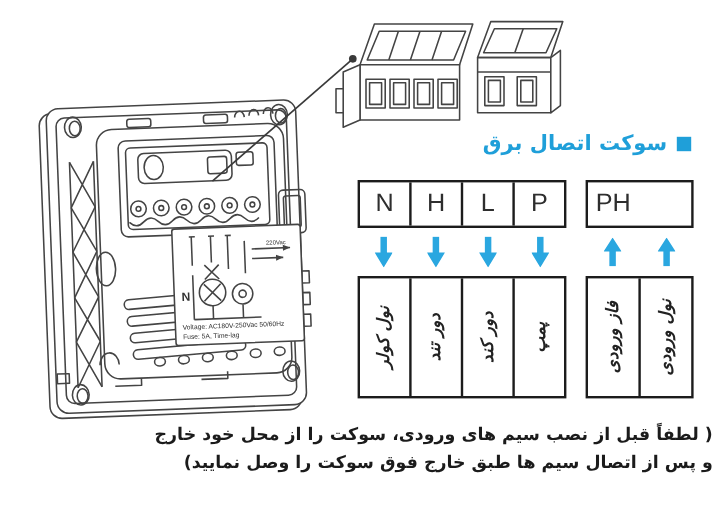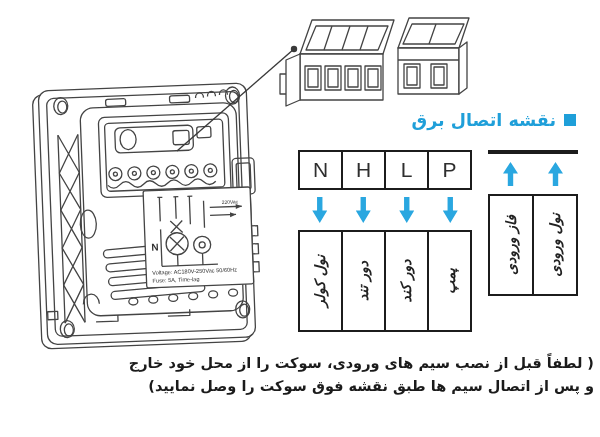--- a/index.html
+++ b/index.html
@@ -170,21 +170,21 @@
         <rect x="164" y="61" width="10" height="18"></rect>
     </g>
   </svg>
 
   <svg viewBox="0 0 600 437" style="left:0;top:0;width:600px;height:437px;pointer-events:none">
     <circle cx="294" cy="49" r="3.2" fill="#3a3a3a"></circle>
     <line x1="294" y1="49" x2="177" y2="151" stroke="#3a3a3a" stroke-width="1.4"></line>
   </svg>
 
   <div class="heading">
-    <span>نقشه اتصال برق</span>
+    <span>سوکت اتصال برق</span>
     <span class="heading-bullet"></span>
   </div>
 
   <div class="tgroup g1">
     <div class="hrow">
       <div class="hcell">N</div>
       <div class="hcell">H</div>
       <div class="hcell">L</div>
       <div class="hcell">P</div>
     </div>
@@ -213,20 +213,21 @@
           <span>دور کند</span>
         </div>
       <div class="lcell">
           <span>پمپ</span>
         </div>
     </div>
   </div>
 
   <div class="tgroup g2">
     <div class="hrow">
+      <div class="hcell">PH</div>
     </div>
     <div class="arow">
       <div class="acell">
           <span class="arrow-up"></span>
         </div>
       <div class="acell">
           <span class="arrow-up"></span>
         </div>
     </div>
     <div class="lrow">
@@ -234,16 +235,16 @@
           <span>فاز ورودی</span>
         </div>
       <div class="lcell">
           <span>نول ورودی</span>
         </div>
     </div>
   </div>
 
   <div class="note" dir="rtl">
     <div>( لطفاً قبل از نصب سیم های ورودی، سوکت را از محل خود خارج</div>
-    <div>و پس از اتصال سیم ها طبق نقشه فوق سوکت را وصل نمایید)</div>
+    <div>و پس از اتصال سیم ها طبق خارج فوق سوکت را وصل نمایید)</div>
   </div>
 
 </div>
 
 </body></html>

